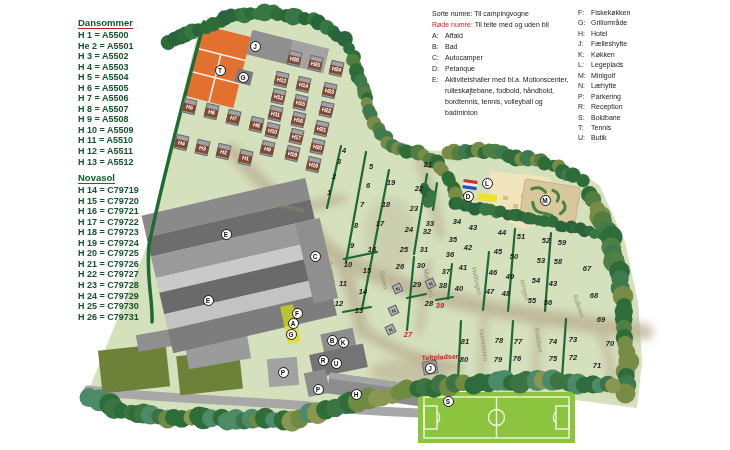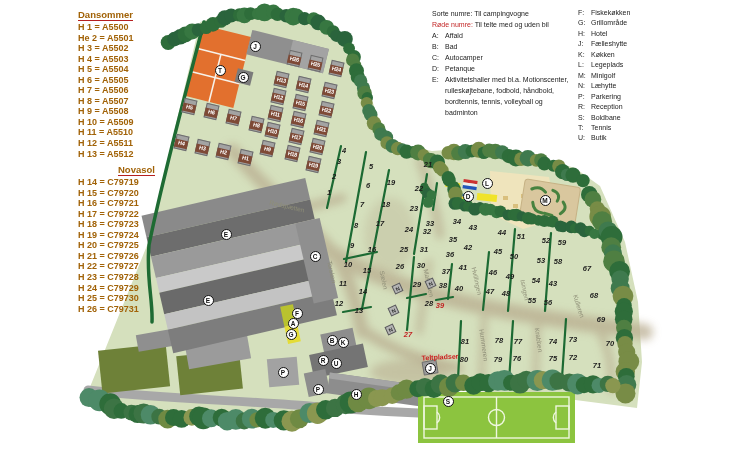--- a/index.html
+++ b/index.html
@@ -1,24 +1,24 @@
 <!DOCTYPE html>
 <html><head>
 <meta charset="utf-8">
 <style>
   html,body{margin:0;padding:0;background:#fff;}
   #stage{position:relative;width:730px;height:450px;background:#fff;overflow:hidden;
          font-family:"Liberation Sans",sans-serif;}
   svg{position:absolute;left:0;top:0;}
   #overlay{position:absolute;left:0;top:0;width:730px;height:450px;}
   
-  #legend-left{position:absolute;left:78px;top:4px;width:105px;color:#a16207;}
+  #legend-left{position:absolute;left:78px;top:12px;width:105px;color:#14532d;}
   .lg-title{font-size:9.5px;font-weight:bold;border-bottom:1.5px solid #b62020;
             display:inline-block;line-height:11px;margin-bottom:1px;}
-  .mt{margin-top:2px;margin-left:40px;}
+  .mt{margin-top:2px;}
   .lg-item{font-size:9px;font-weight:bold;line-height:10.55px;white-space:nowrap;}
   #legend-key{position:absolute;left:432px;top:8px;width:144px;font-size:7px;line-height:11px;color:#222;}
   .kl-line{white-space:nowrap;}
   .rd{color:#c22525;}
   .krow{display:flex;}
   .kk{width:13px;flex:none;}
   .kv{flex:1;}
   #legend-fac{position:absolute;left:578px;top:8px;width:92px;font-size:7px;line-height:10.45px;color:#222;}
   
   .mk{position:absolute;width:11px;height:11px;border-radius:50%;background:#fff;

